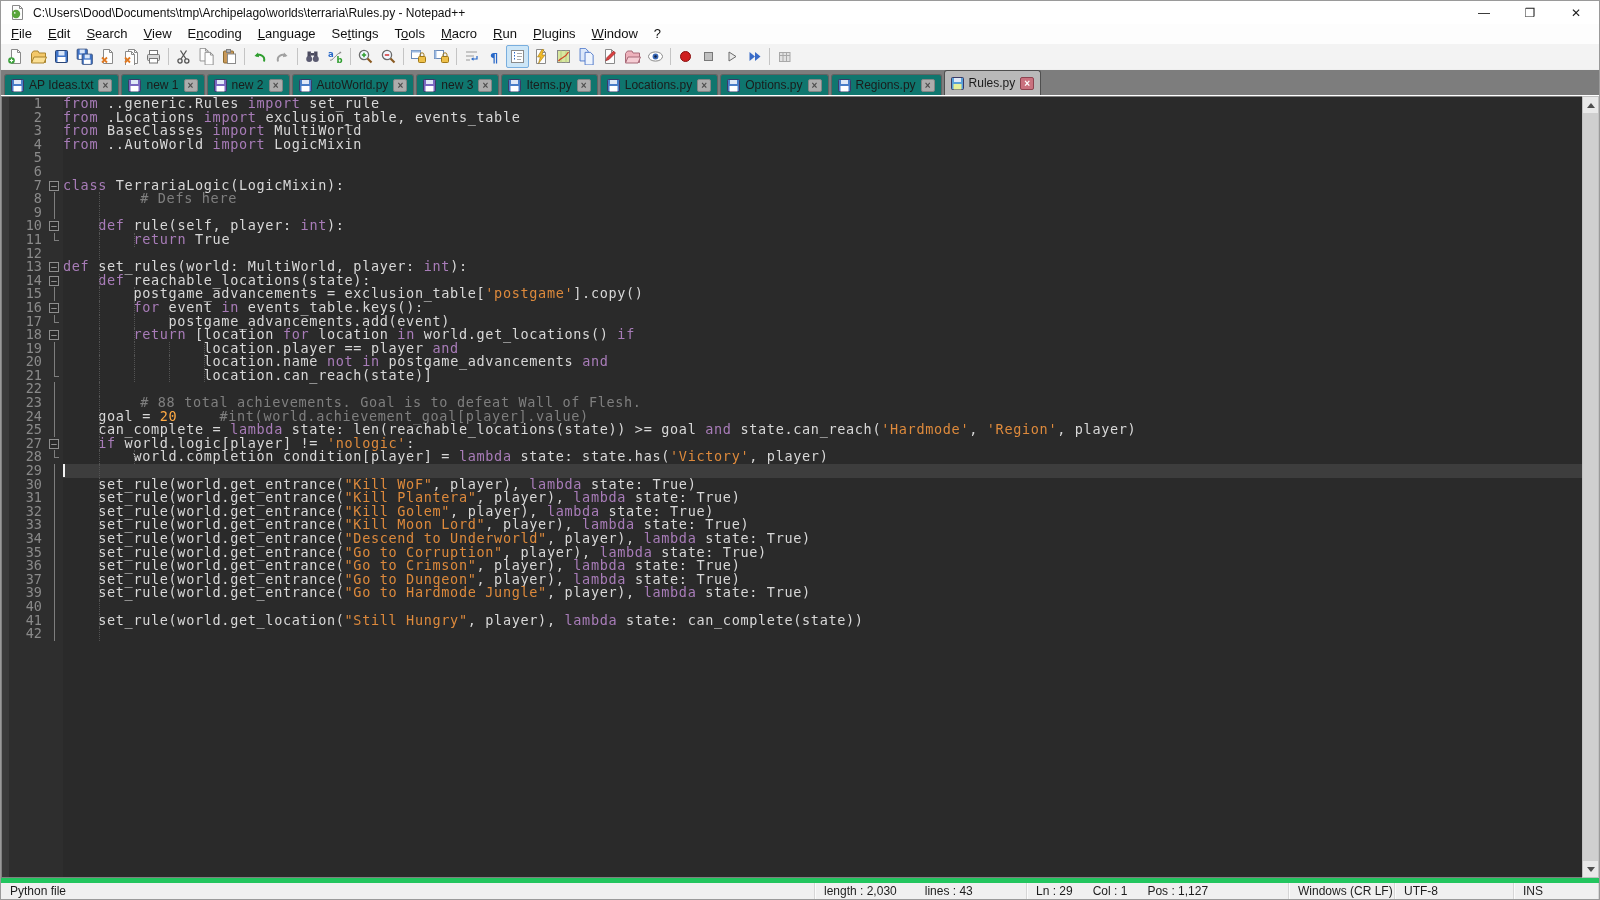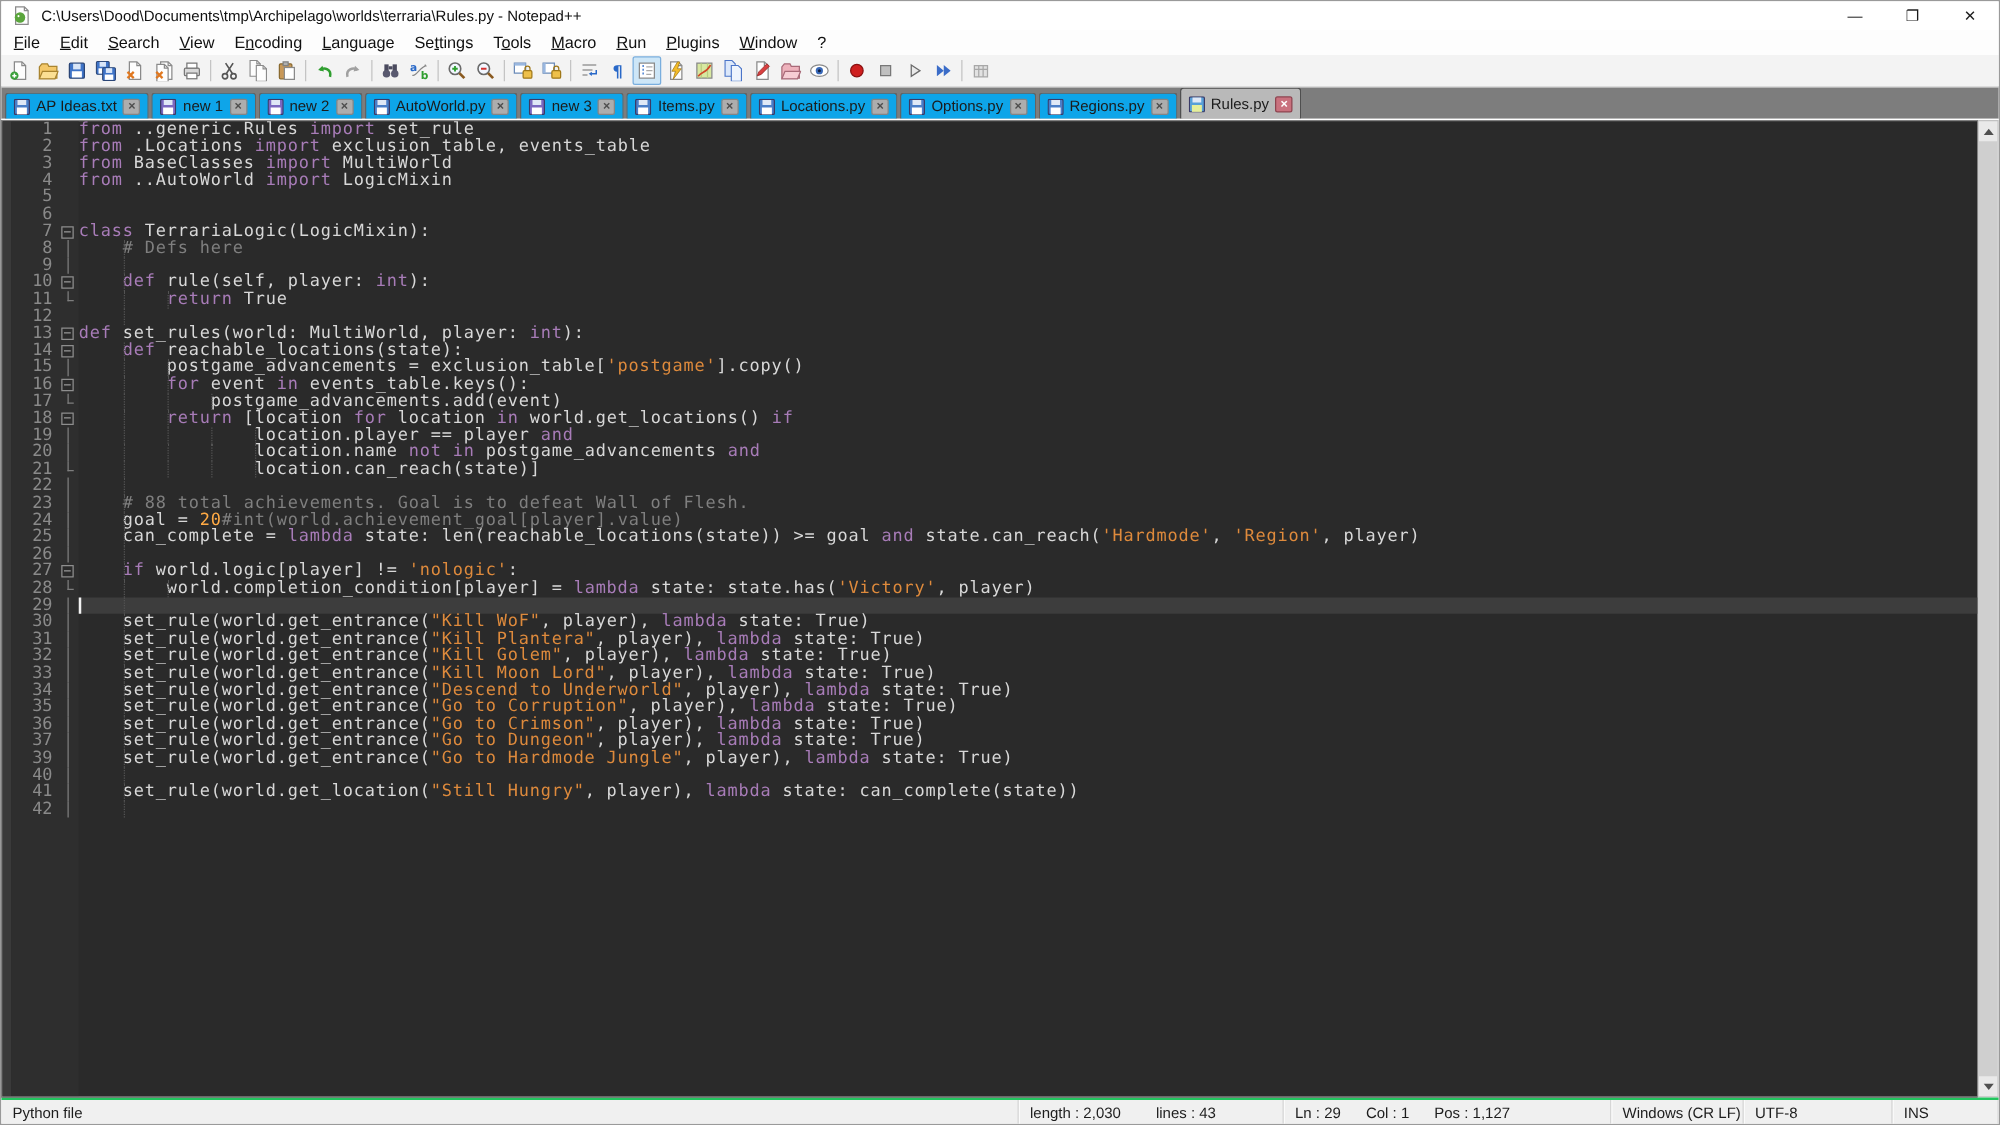--- a/index.html
+++ b/index.html
@@ -20,50 +20,50 @@
   .menubar { height:20px; flex:none; background:#fdfdfd; display:flex; align-items:center; font-size:13px; color:#101010; padding-left:2px; }
   .menu-item { padding:1px 8px 3px 8px; white-space:nowrap; }
   
   .toolbar { height:25px; flex:none; background:#f3f3f3; display:flex; align-items:center; padding-left:3px; }
   .tbtn { width:23px; height:23px; flex:none; display:flex; align-items:center; justify-content:center; border:1px solid transparent; border-radius:2px; }
   .tbtn.active { background:#cde6f7; border-color:#79aede; }
   .tsep { width:1px; height:17px; background:#c4c4c4; margin:0 3px; flex:none; }
   .tbtn svg { display:block; }
   
   .tabbar { height:26px; flex:none; background:#7d7d7d; border-top:1px solid #efefef; display:flex; align-items:flex-end; padding-left:2px; }
-  .tab { display:flex; align-items:center; gap:5px; height:21px; margin:0 1px; padding:0 6px; background:#0ea5e9; border:1px solid #636363; border-bottom:none; border-radius:3px 3px 0 0; font-size:12px; color:#1b1b1b; white-space:nowrap; }
+  .tab { display:flex; align-items:center; gap:5px; height:21px; margin:0 1px; padding:0 6px; background:#0f766e; border:1px solid #636363; border-bottom:none; border-radius:3px 3px 0 0; font-size:12px; color:#1b1b1b; white-space:nowrap; }
   .tab.active { height:25px; background:#b9b9b9; border-color:#4f4f4f; }
   .tab-close { width:14px; height:13px; flex:none; background:#adadad; border:1px solid #858585; border-radius:2px; font-size:10px; font-weight:bold; line-height:11px; text-align:center; color:#4e4e4e; }
   .tab.active .tab-close { background:#c9717e; border-color:#8e4450; color:#ffffff; }
   
   .editor { flex:1; min-height:0; display:flex; border-top:1px solid #ffffff; }
   .edit-main { flex:1; position:relative; background:var(--bg); border:1px solid #808080; border-right:none; overflow:hidden; }
   .strip-bm { position:absolute; left:0; top:0; bottom:0; width:7px; background:#3a3a3a; }
   .strip-margin { position:absolute; left:7px; top:0; bottom:0; width:54px; background:#2e2e2e; }
   .lines { position:relative; }
   .line-row { display:flex; height:13.6px; font-family:"DejaVu Sans Mono", monospace; font-size:13.5px; line-height:13.6px; letter-spacing:0.67px; }
   .bm { width:7px; flex:none; }
   .ln-num { width:38px; flex:none; text-align:right; padding-right:5px; color:#8a8a8a; letter-spacing:0; }
   .fold { width:16px; flex:none; position:relative; }
   .fold-vline { position:absolute; left:7px; top:0; bottom:0; width:0; border-left:1px solid #7e7e7e; }
   .fold-end { position:absolute; left:7px; top:0; height:8px; width:5px; border-left:1px solid #7e7e7e; border-bottom:1px solid #7e7e7e; }
   .fold-box { position:absolute; left:2px; top:2px; width:10px; height:10px; border:1px solid #8e8e8e; background:var(--bg); color:#c8c8c8; font-size:9px; line-height:8px; text-align:center; letter-spacing:0; }
   .code { flex:1; position:relative; white-space:pre; color:var(--def); }
   .line-row.current .code { background:var(--cur); }
   .guide { position:absolute; top:0; bottom:0; width:0; border-left:1px dotted #535353; }
   .caret { position:absolute; top:0; width:2px; height:13px; background:#f2f2f2; }
-  .tk-k { color:var(--kw); } .tk-s { color:var(--str); } .tk-n { color:var(--num); } .tk-c { color:var(--com); } .tk-d { color:var(--def); }
+  .tk-k { color:var(--kw); } .tk-s { color:var(--str); } .tk-n { color:var(--num); } .tk-c { color:var(--com);margin-left:42px; } .tk-d { color:var(--def); }
   
   .vscroll { width:17px; flex:none; background:#e9e9e9; border:1px solid #c2c2c2; display:flex; flex-direction:column; }
   .sarrow { height:16px; flex:none; display:flex; align-items:center; justify-content:center; }
   .tri-up { width:0; height:0; border-left:4px solid transparent; border-right:4px solid transparent; border-bottom:5px solid #4f4f4f; }
   .tri-dn { width:0; height:0; border-left:4px solid transparent; border-right:4px solid transparent; border-top:5px solid #4f4f4f; }
   .sthumb { flex:1; background:#cfcfcf; }
   
-  .statusbar { height:21px; flex:none; background:#f0f0f0; border-top:2px solid #22c55e; display:flex; align-items:stretch; font-size:12px; color:#1d1d1d; }
+  .statusbar { height:21px; flex:none; background:#f0f0f0; border-top:5px solid #22c55e; display:flex; align-items:stretch; font-size:12px; color:#1d1d1d; }
   .scell { display:flex; align-items:center; padding:0 9px; border-right:1px solid #d6d6d6; box-shadow:1px 0 0 #fbfbfb; white-space:nowrap; }
   .scell.grow { flex:1; }
   .gap28 { display:inline-block; width:28px; }
   .gap20 { display:inline-block; width:20px; }
 </style>
 </head>
 <body style="--bg: #2a2a2a; --cur: #3d3d3d; --def: #d8d8d8; --kw: #a87cb8; --str: #de8a3c; --num: #ffaa44; --com: #7f7f7f;">
 
 <div class="titlebar">
   <span class="title-icon">
@@ -641,28 +641,20 @@
           </span>
           <span class="code"><span class="guide" style="left: 35.7px;"></span><span class="tk-d">    goal = </span><span class="tk-n">20</span><span class="tk-c">#int(world.achievement_goal[player].value)</span></span>
         </div>
         <div class="line-row">
           <span class="bm"></span>
           <span class="ln-num">25</span>
           <span class="fold">
             <span class="fold-vline"></span>
           </span>
           <span class="code"><span class="guide" style="left: 35.7px;"></span><span class="tk-d">    can_complete = </span><span class="tk-k">lambda</span><span class="tk-d"> state: len(reachable_locations(state)) &gt;= goal </span><span class="tk-k">and</span><span class="tk-d"> state.can_reach(</span><span class="tk-s">'Hardmode'</span><span class="tk-d">, </span><span class="tk-s">'Region'</span><span class="tk-d">, player)</span></span>
-        </div>
-        <div class="line-row">
-          <span class="bm"></span>
-          <span class="ln-num">26</span>
-          <span class="fold">
-            <span class="fold-vline"></span>
-          </span>
-          <span class="code"><span class="guide" style="left: 35.7px;"></span></span>
         </div>
         <div class="line-row">
           <span class="bm"></span>
           <span class="ln-num">27</span>
           <span class="fold">
             <span class="fold-box">–</span>
           </span>
           <span class="code"><span class="guide" style="left: 35.7px;"></span><span class="tk-d">    </span><span class="tk-k">if</span><span class="tk-d"> world.logic[player] != </span><span class="tk-s">'nologic'</span><span class="tk-d">:</span></span>
         </div>
         <div class="line-row">

